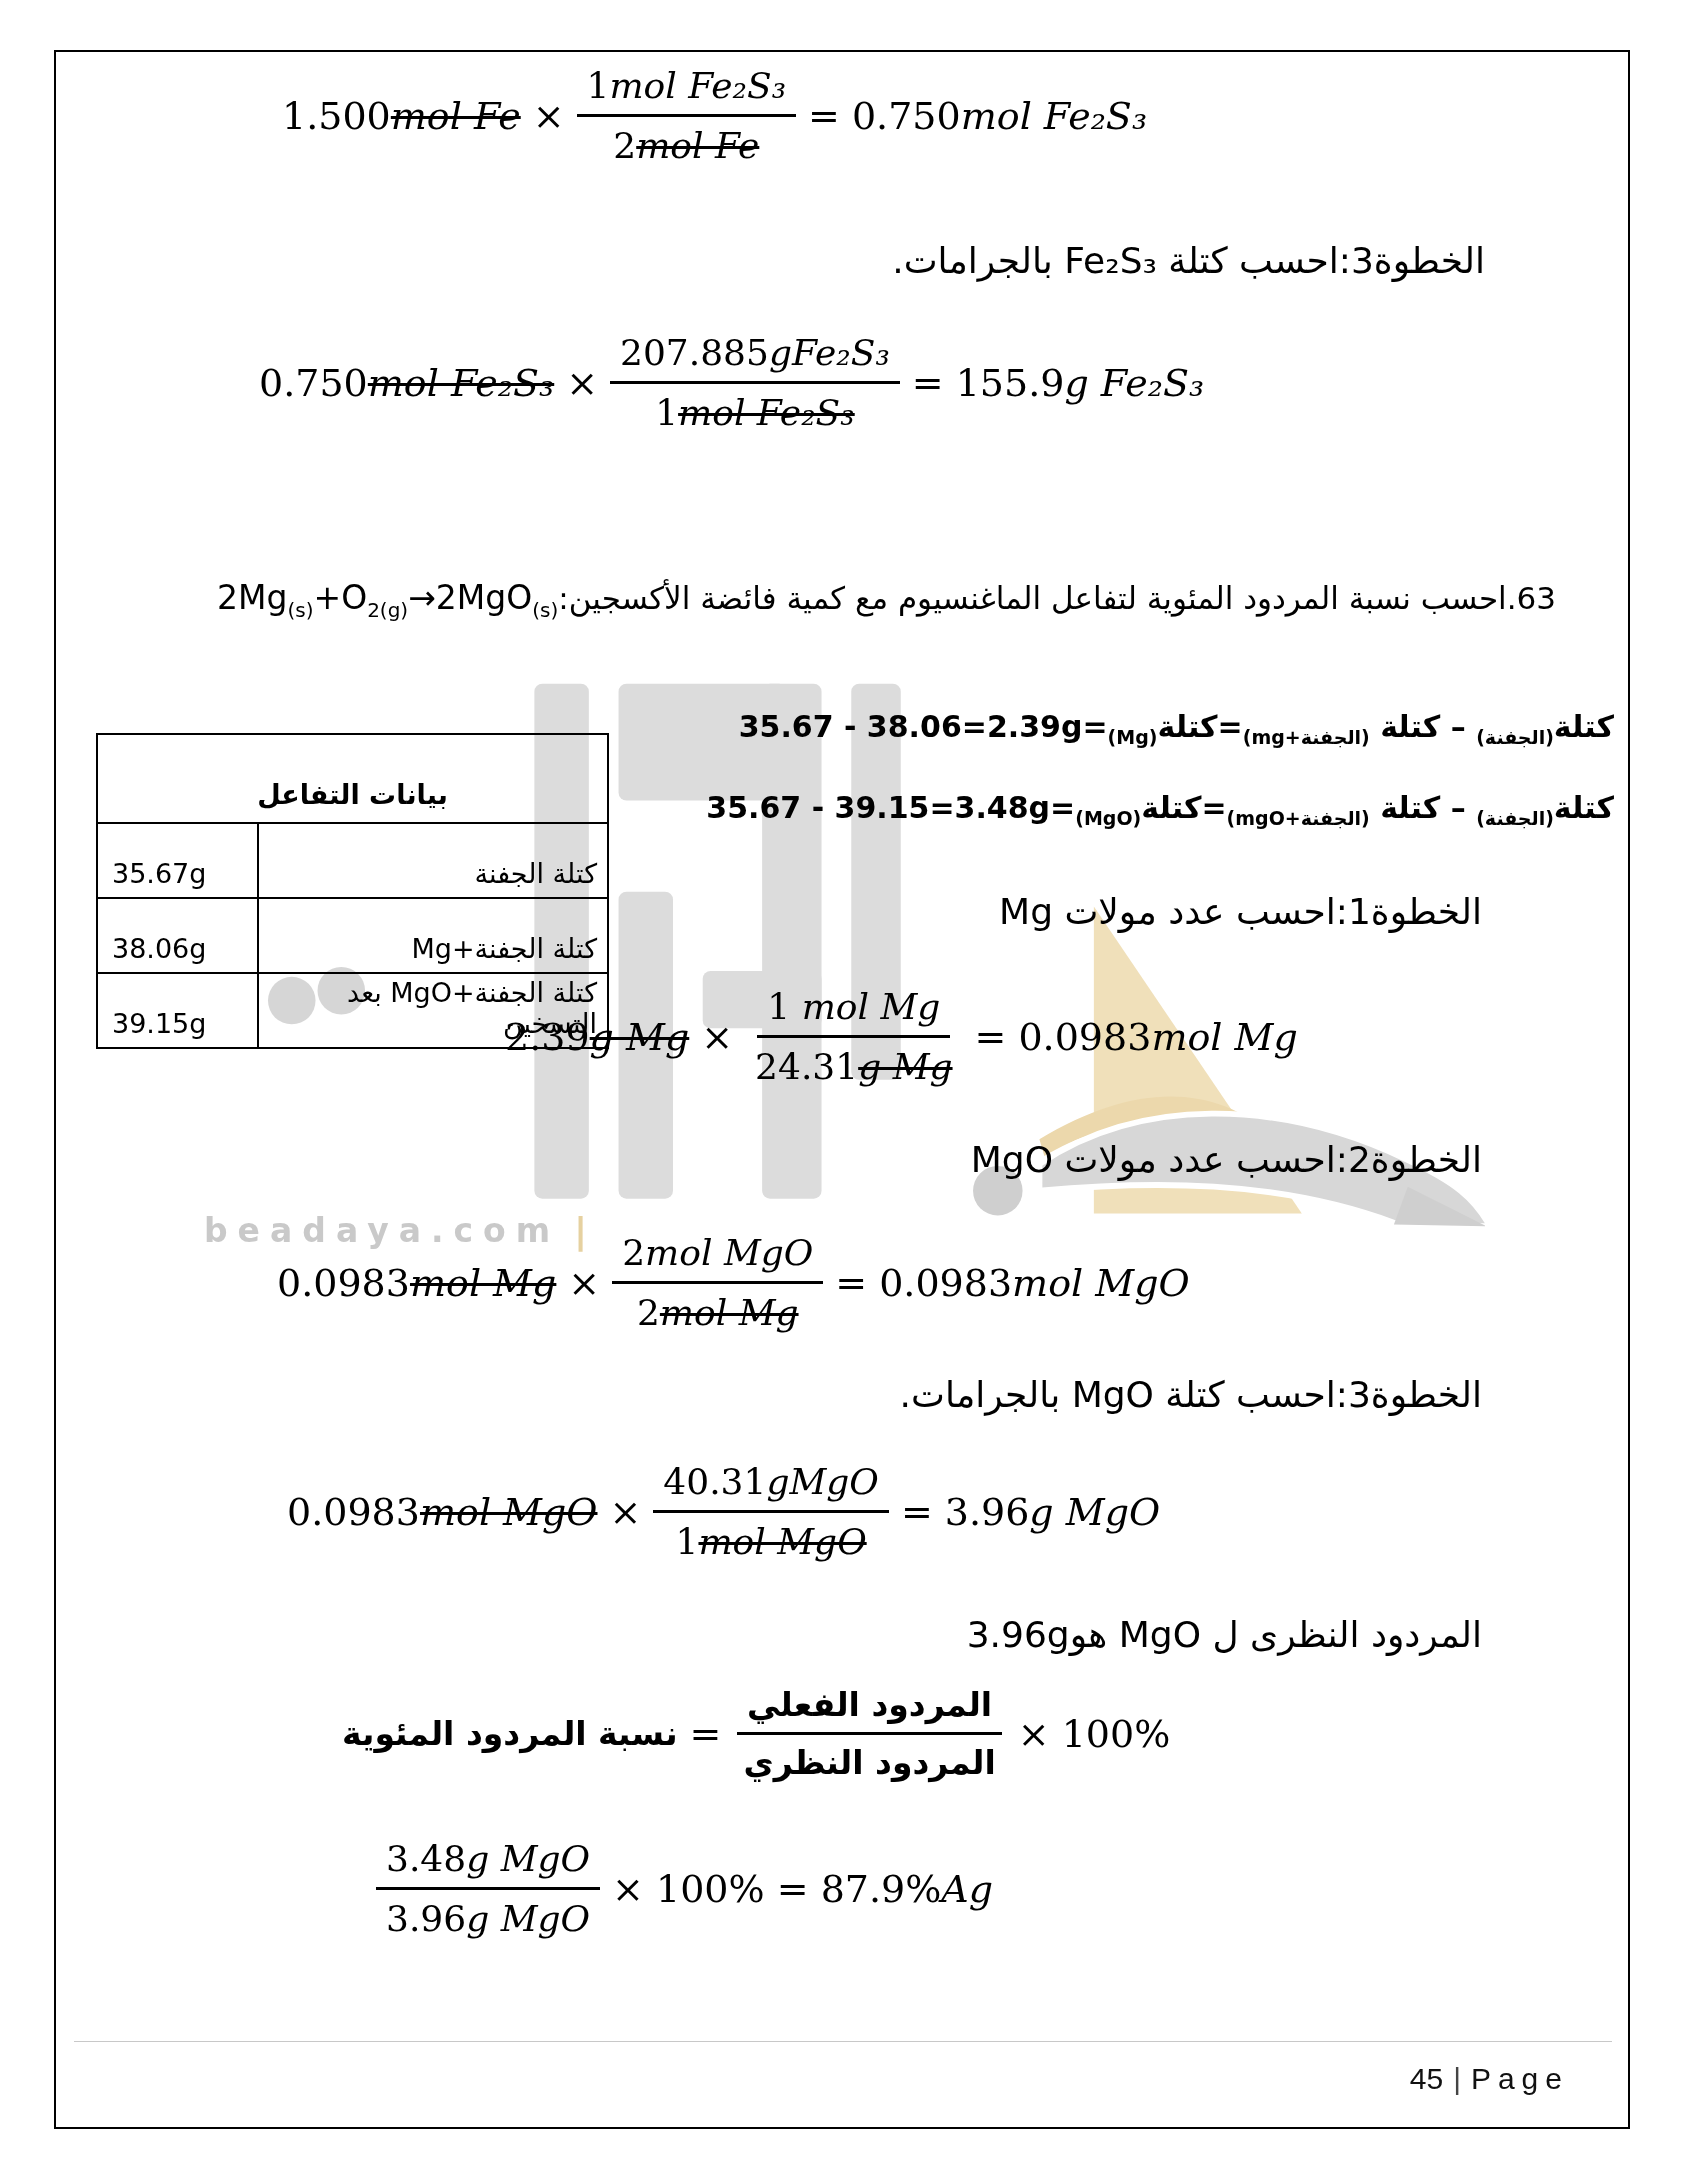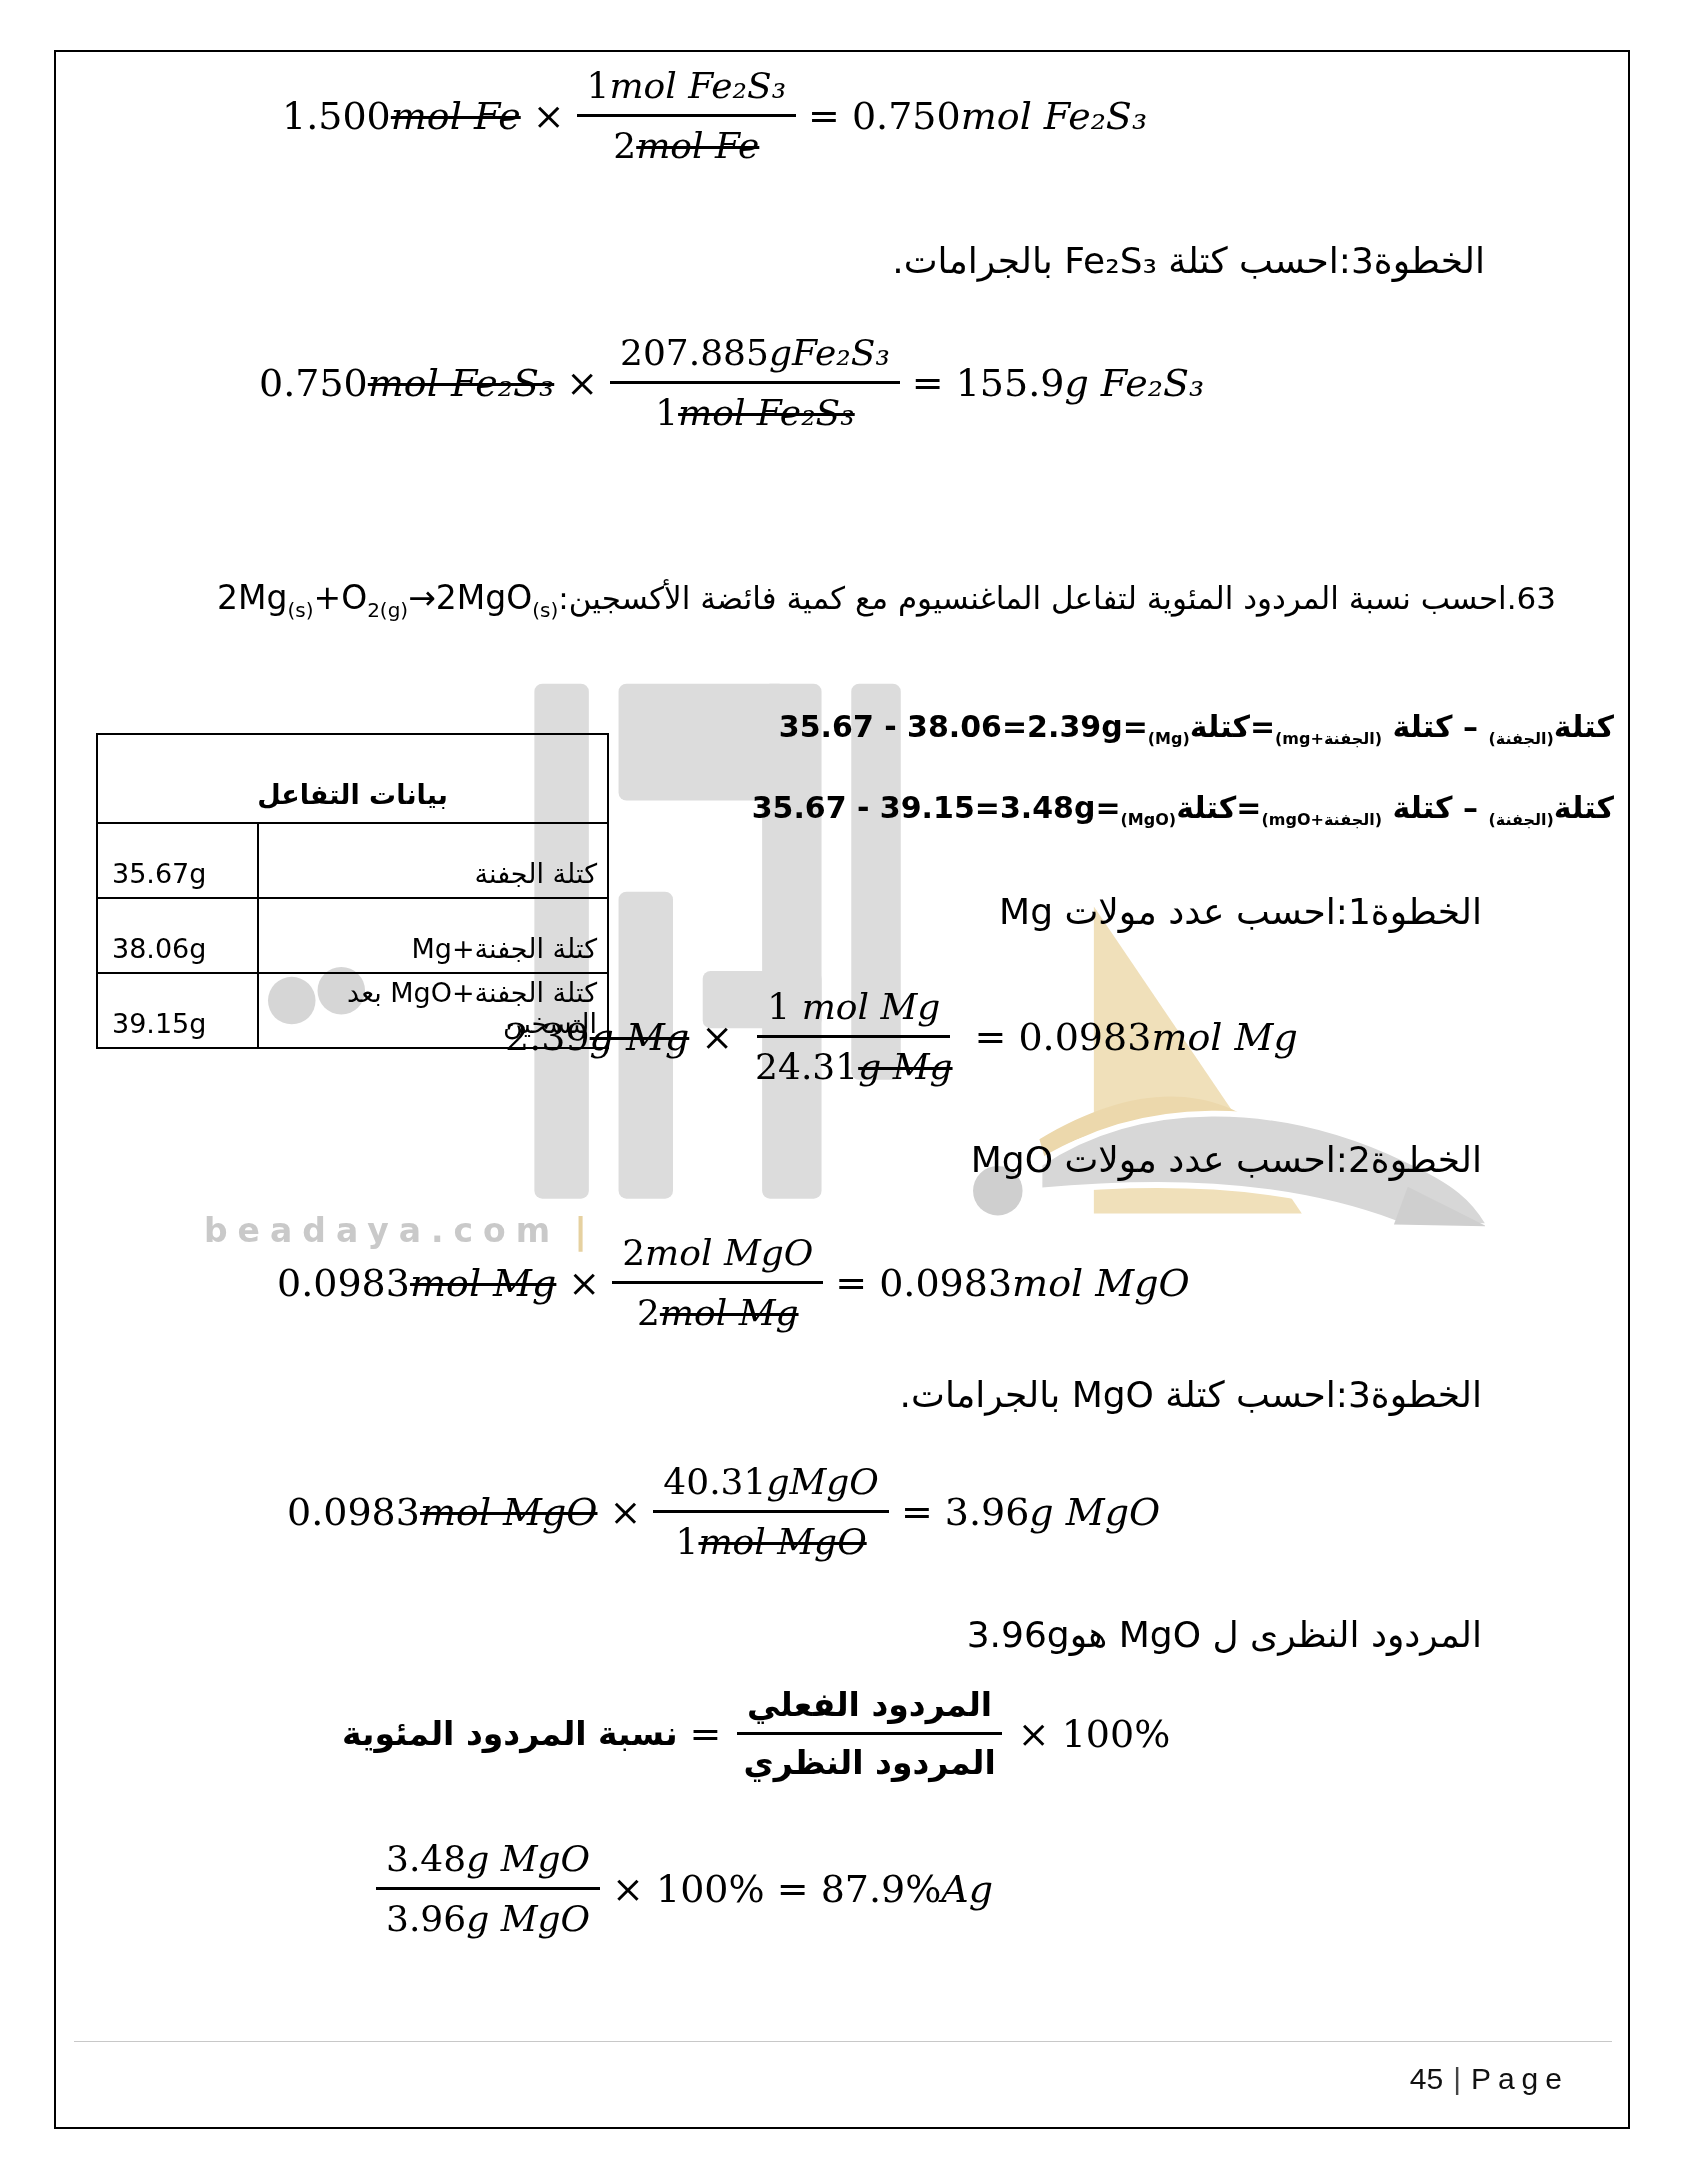--- a/index.html
+++ b/index.html
@@ -14,21 +14,21 @@
   .wm-en{color:#c9c9c9;font-size:33px;letter-spacing:10px;font-weight:600;margin-left:21px;}
   .wm-ar{color:#e6d1a0;font-size:37px;font-weight:700;direction:rtl;unicode-bidi:isolate;}
   .wm-pipe{color:#e6d1a0;font-size:36px;font-weight:700;}
   
   .arline{position:absolute;direction:rtl;white-space:nowrap;font-size:36px;z-index:2;color:#000;}
   .arline .chem{direction:ltr;unicode-bidi:isolate;}
   .q63{font-size:31px;}
   .rxn{direction:ltr;unicode-bidi:isolate;font-size:33px;}
   .rxn sub{font-size:20px;}
   .kettle{font-size:30px;font-weight:700;}
-  .kettle sub{font-size:16px;}
+  .kettle sub{font-size:19px;}
   
   .formula{position:absolute;display:flex;align-items:center;gap:12px;z-index:2;
            font-family:"DejaVu Serif", serif;font-size:38px;white-space:nowrap;}
   .frac{display:inline-flex;flex-direction:column;align-items:center;font-size:36px;}
   .frac .num{padding:2px 10px 8px;border-bottom:3px solid #000;}
   .frac .den{padding:8px 10px 2px;}
   .mi{font-style:italic;}
   .struck{font-style:italic;text-decoration:line-through;text-decoration-thickness:2.5px;}
   .arb{font-family:"DejaVu Sans", sans-serif;font-weight:700;font-size:33px;direction:rtl;unicode-bidi:isolate;}
   

